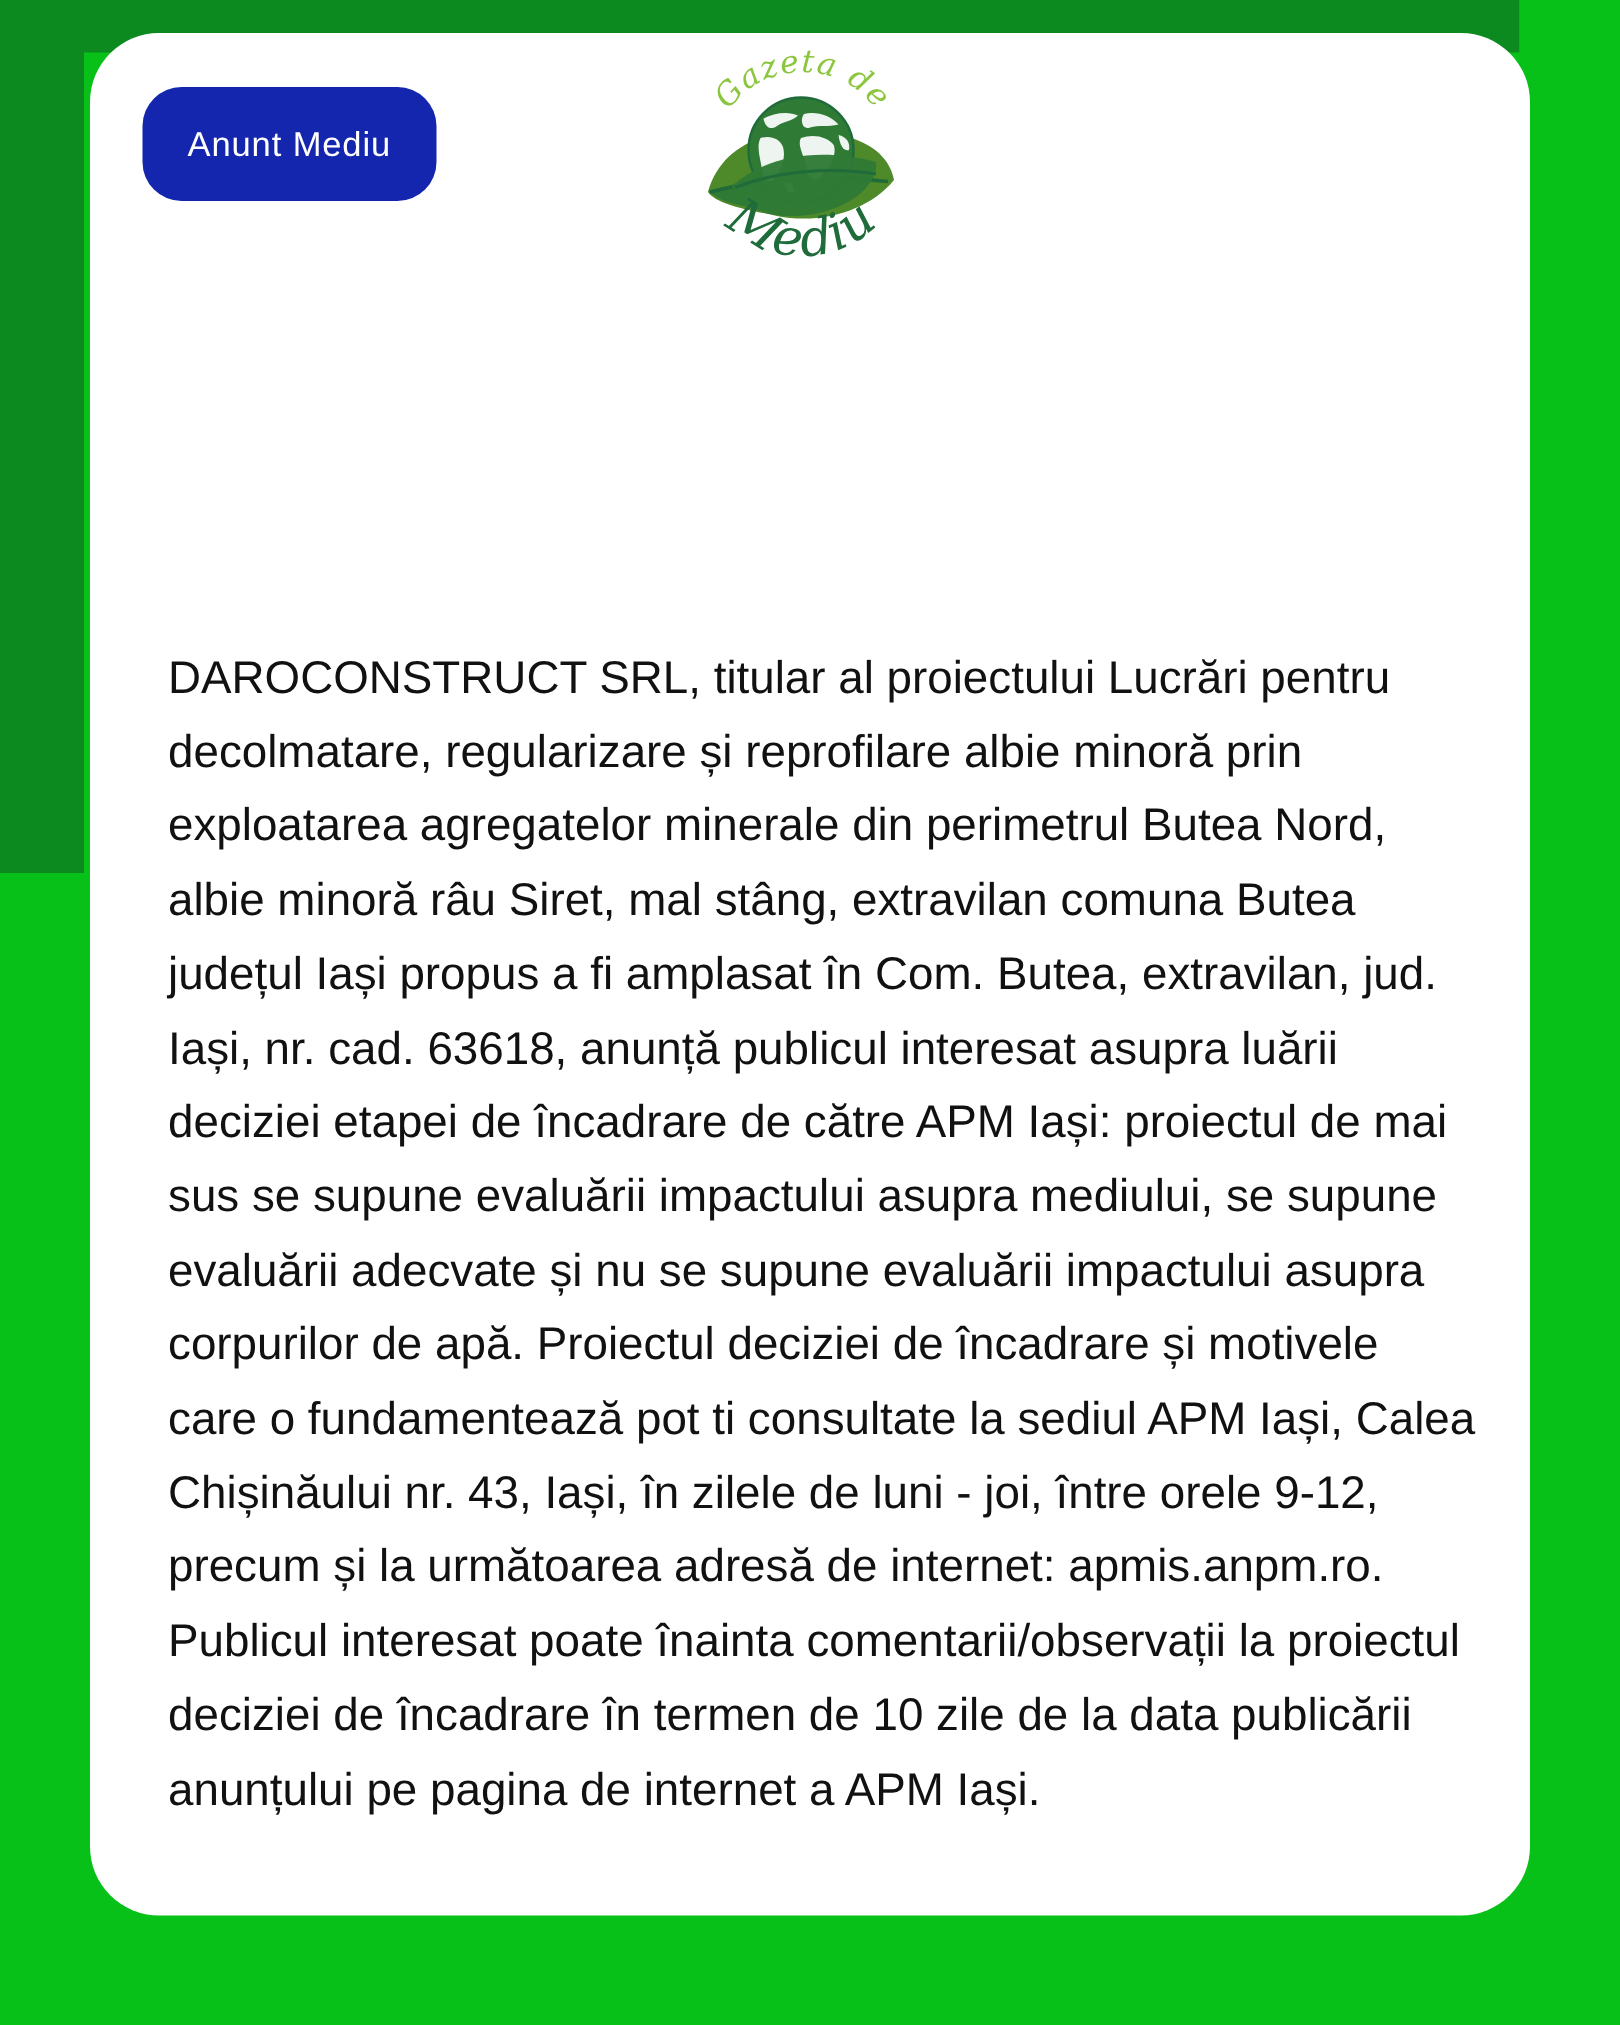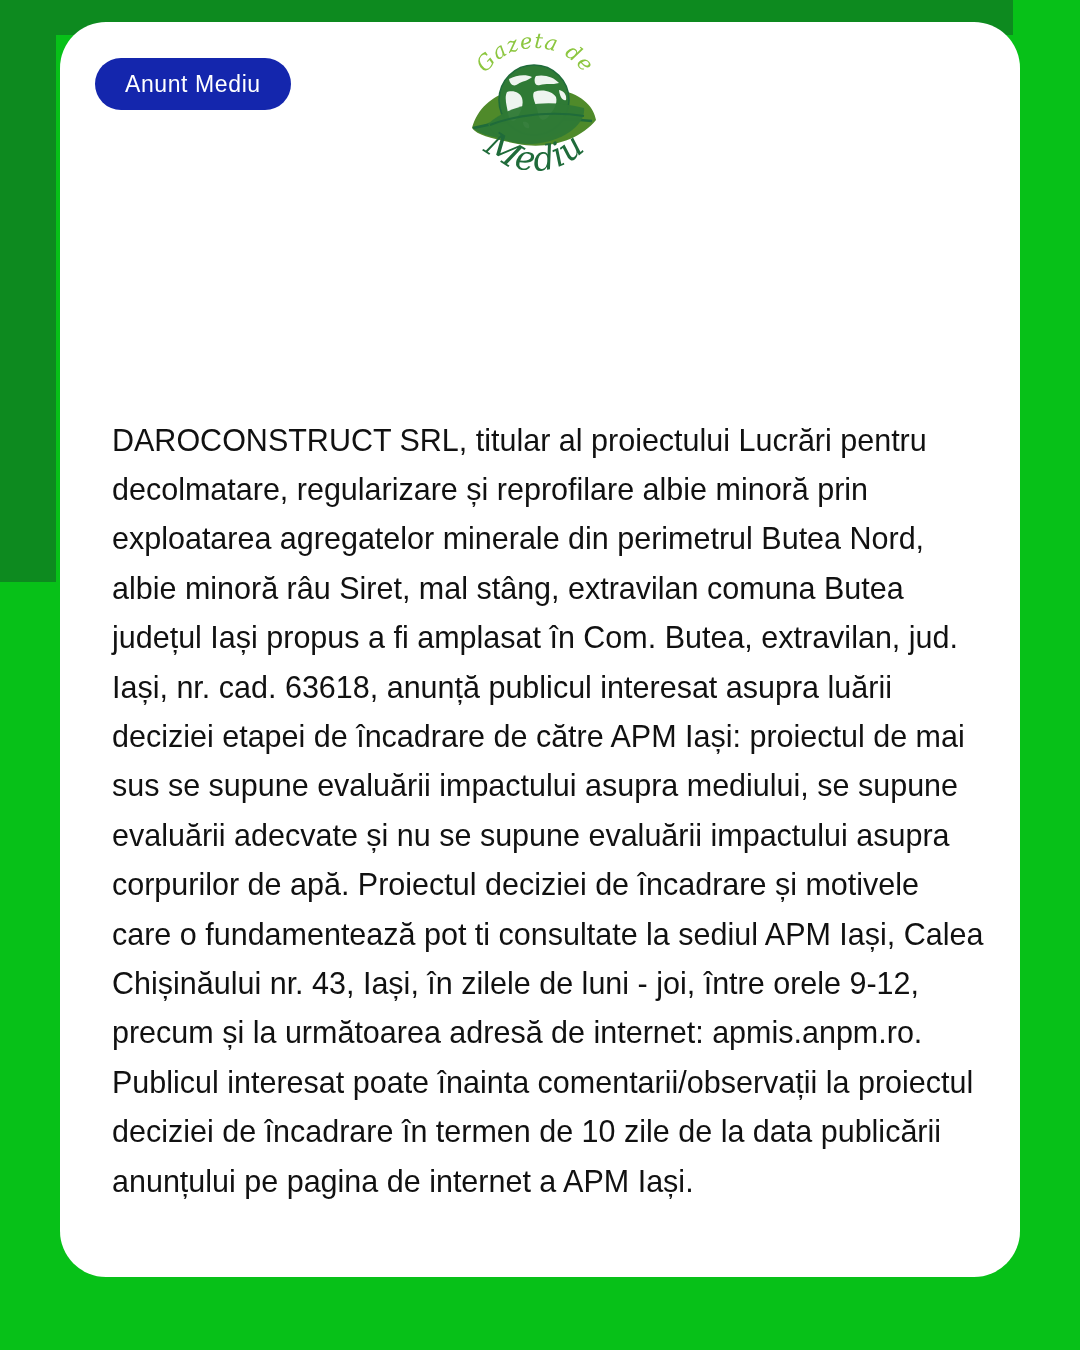--- a/index.html
+++ b/index.html
@@ -71,21 +71,21 @@
   }
 
   .badge {
     position: absolute;
     left: 35px;
     top: 36px;
     display: inline-flex;
     align-items: center;
     justify-content: center;
     height: 52px;
-    padding: 0 30px;
+    padding: 12px 30px;
     background: #1426ad;
     color: #ffffff;
     border-radius: 26px;
     font-size: 23px;
     font-weight: 500;
     letter-spacing: 0.6px;
     font-family: "Liberation Sans", sans-serif;
   }
 
   .logo {
@@ -109,21 +109,21 @@
     font-weight: bold;
     letter-spacing: 0.3px;
     font-family: "Liberation Sans", sans-serif;
     text-transform: uppercase;
   }
 
   
   .body-text {
     position: absolute;
     left: 52px;
-    top: 363px;
+    top: 375px;
     width: 872px;
     color: #111111;
     font-size: 30.5px;
     line-height: 1.62;
     font-weight: 400;
     font-family: "Liberation Sans", sans-serif;
     text-align: left;
   }
 </style>
 </head>

